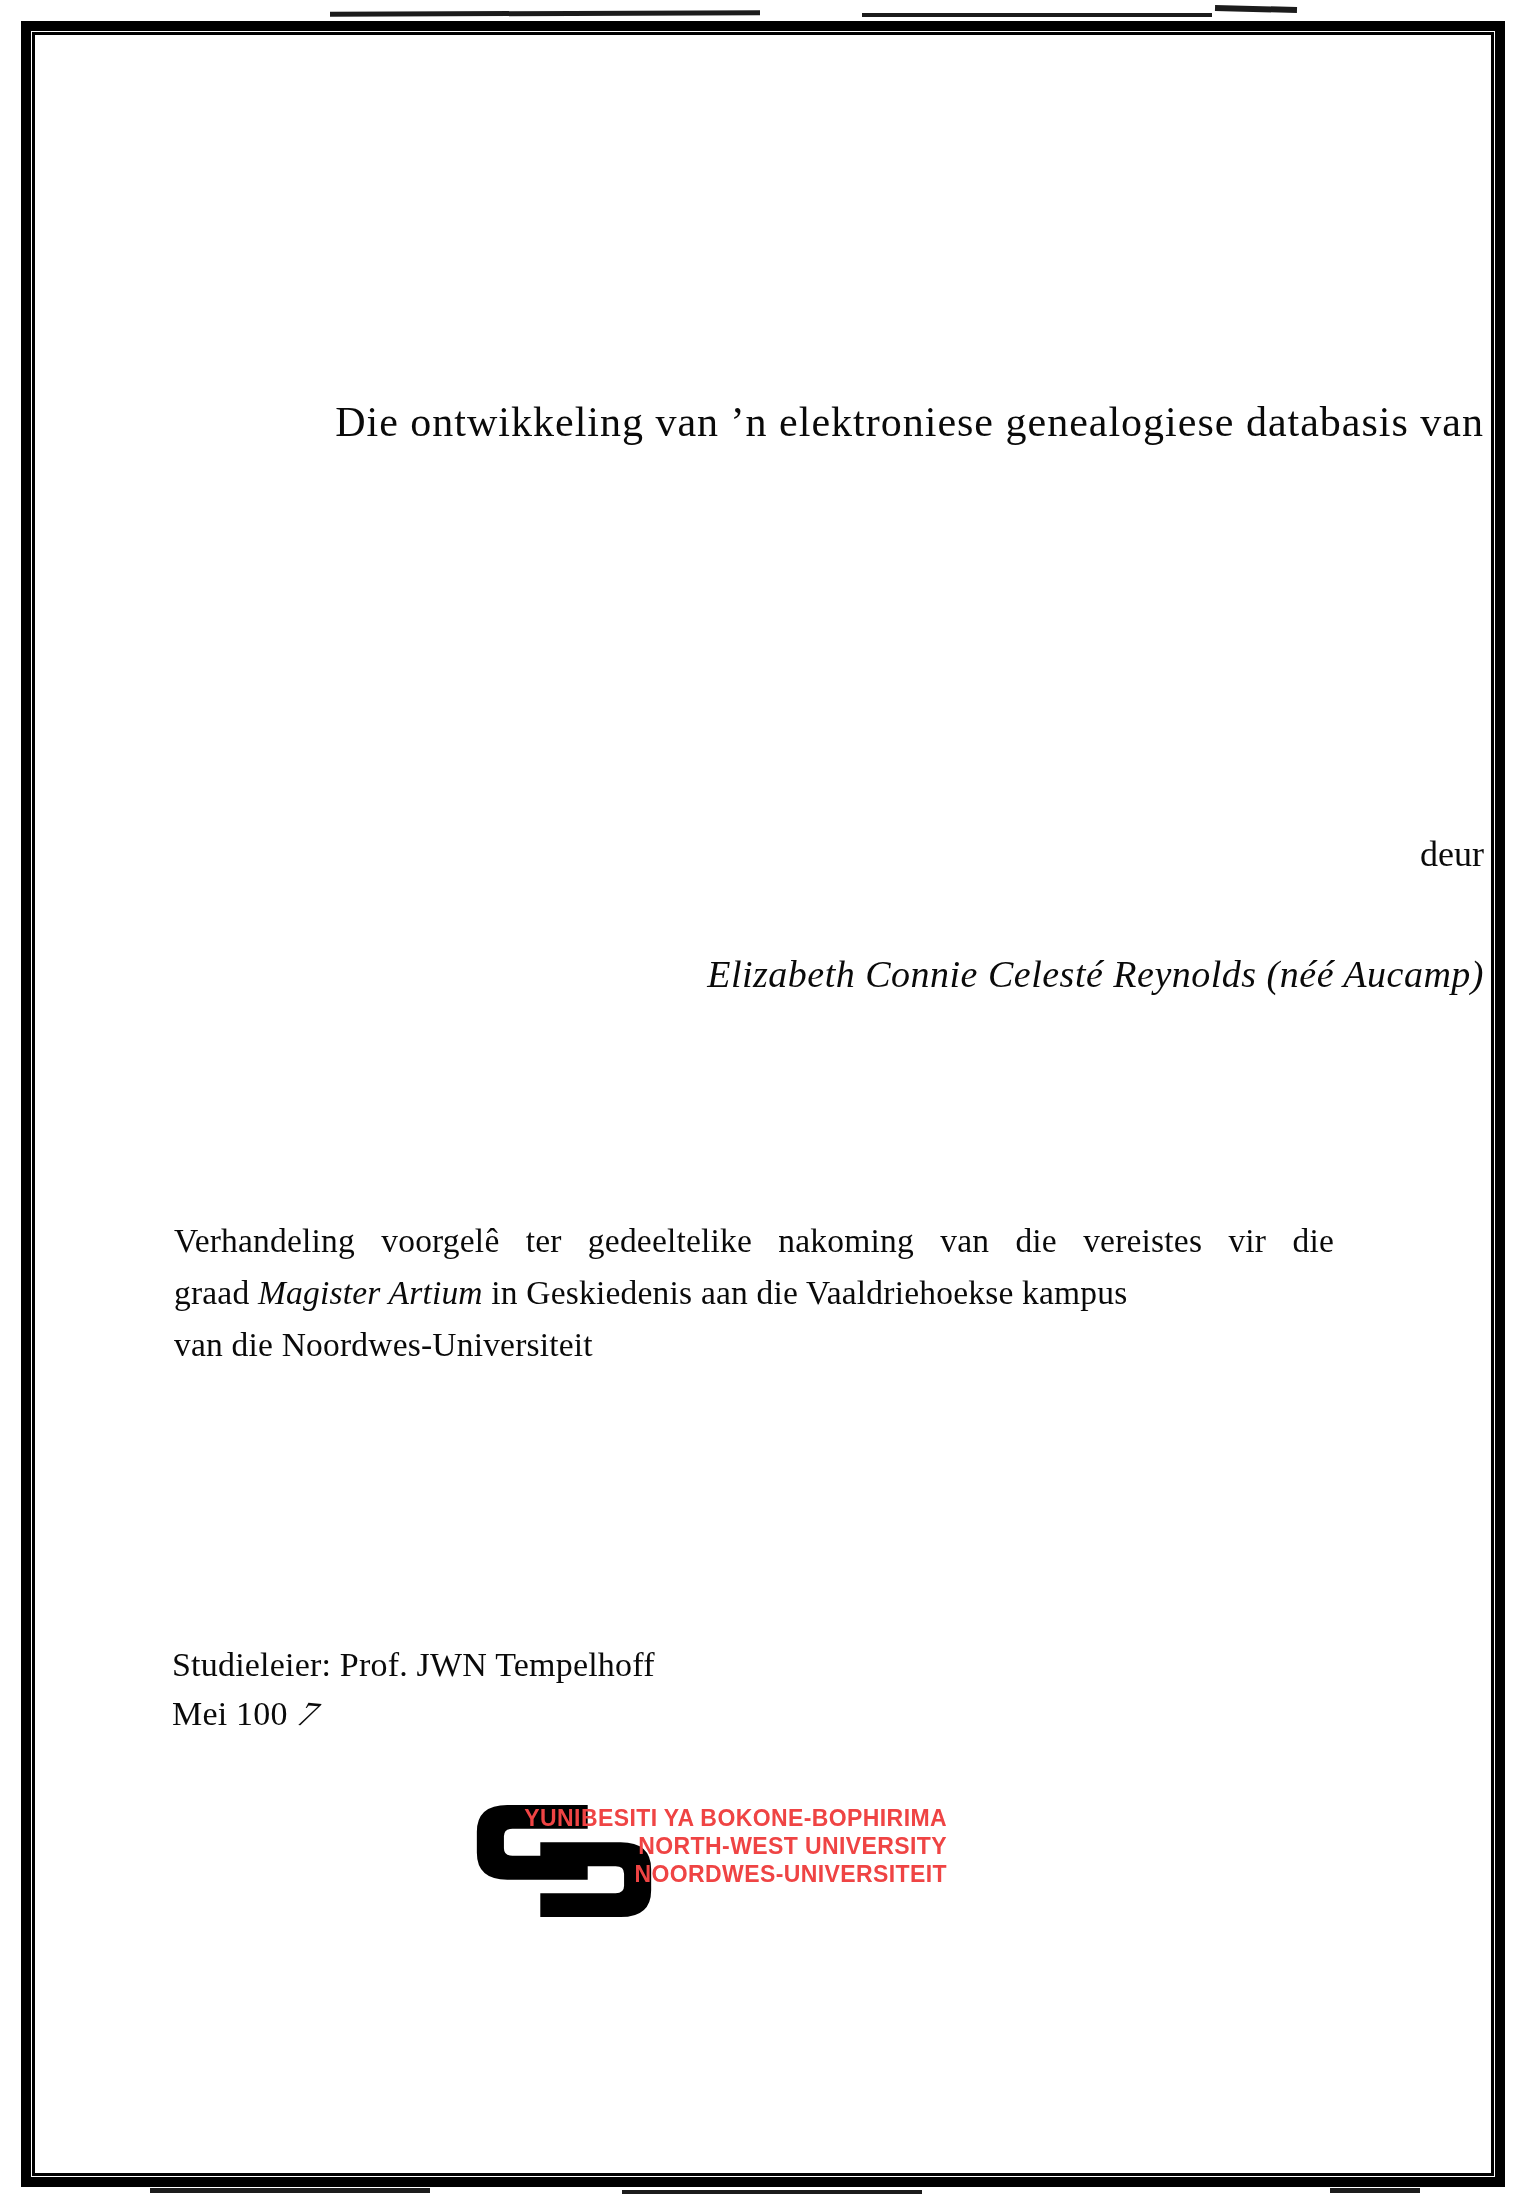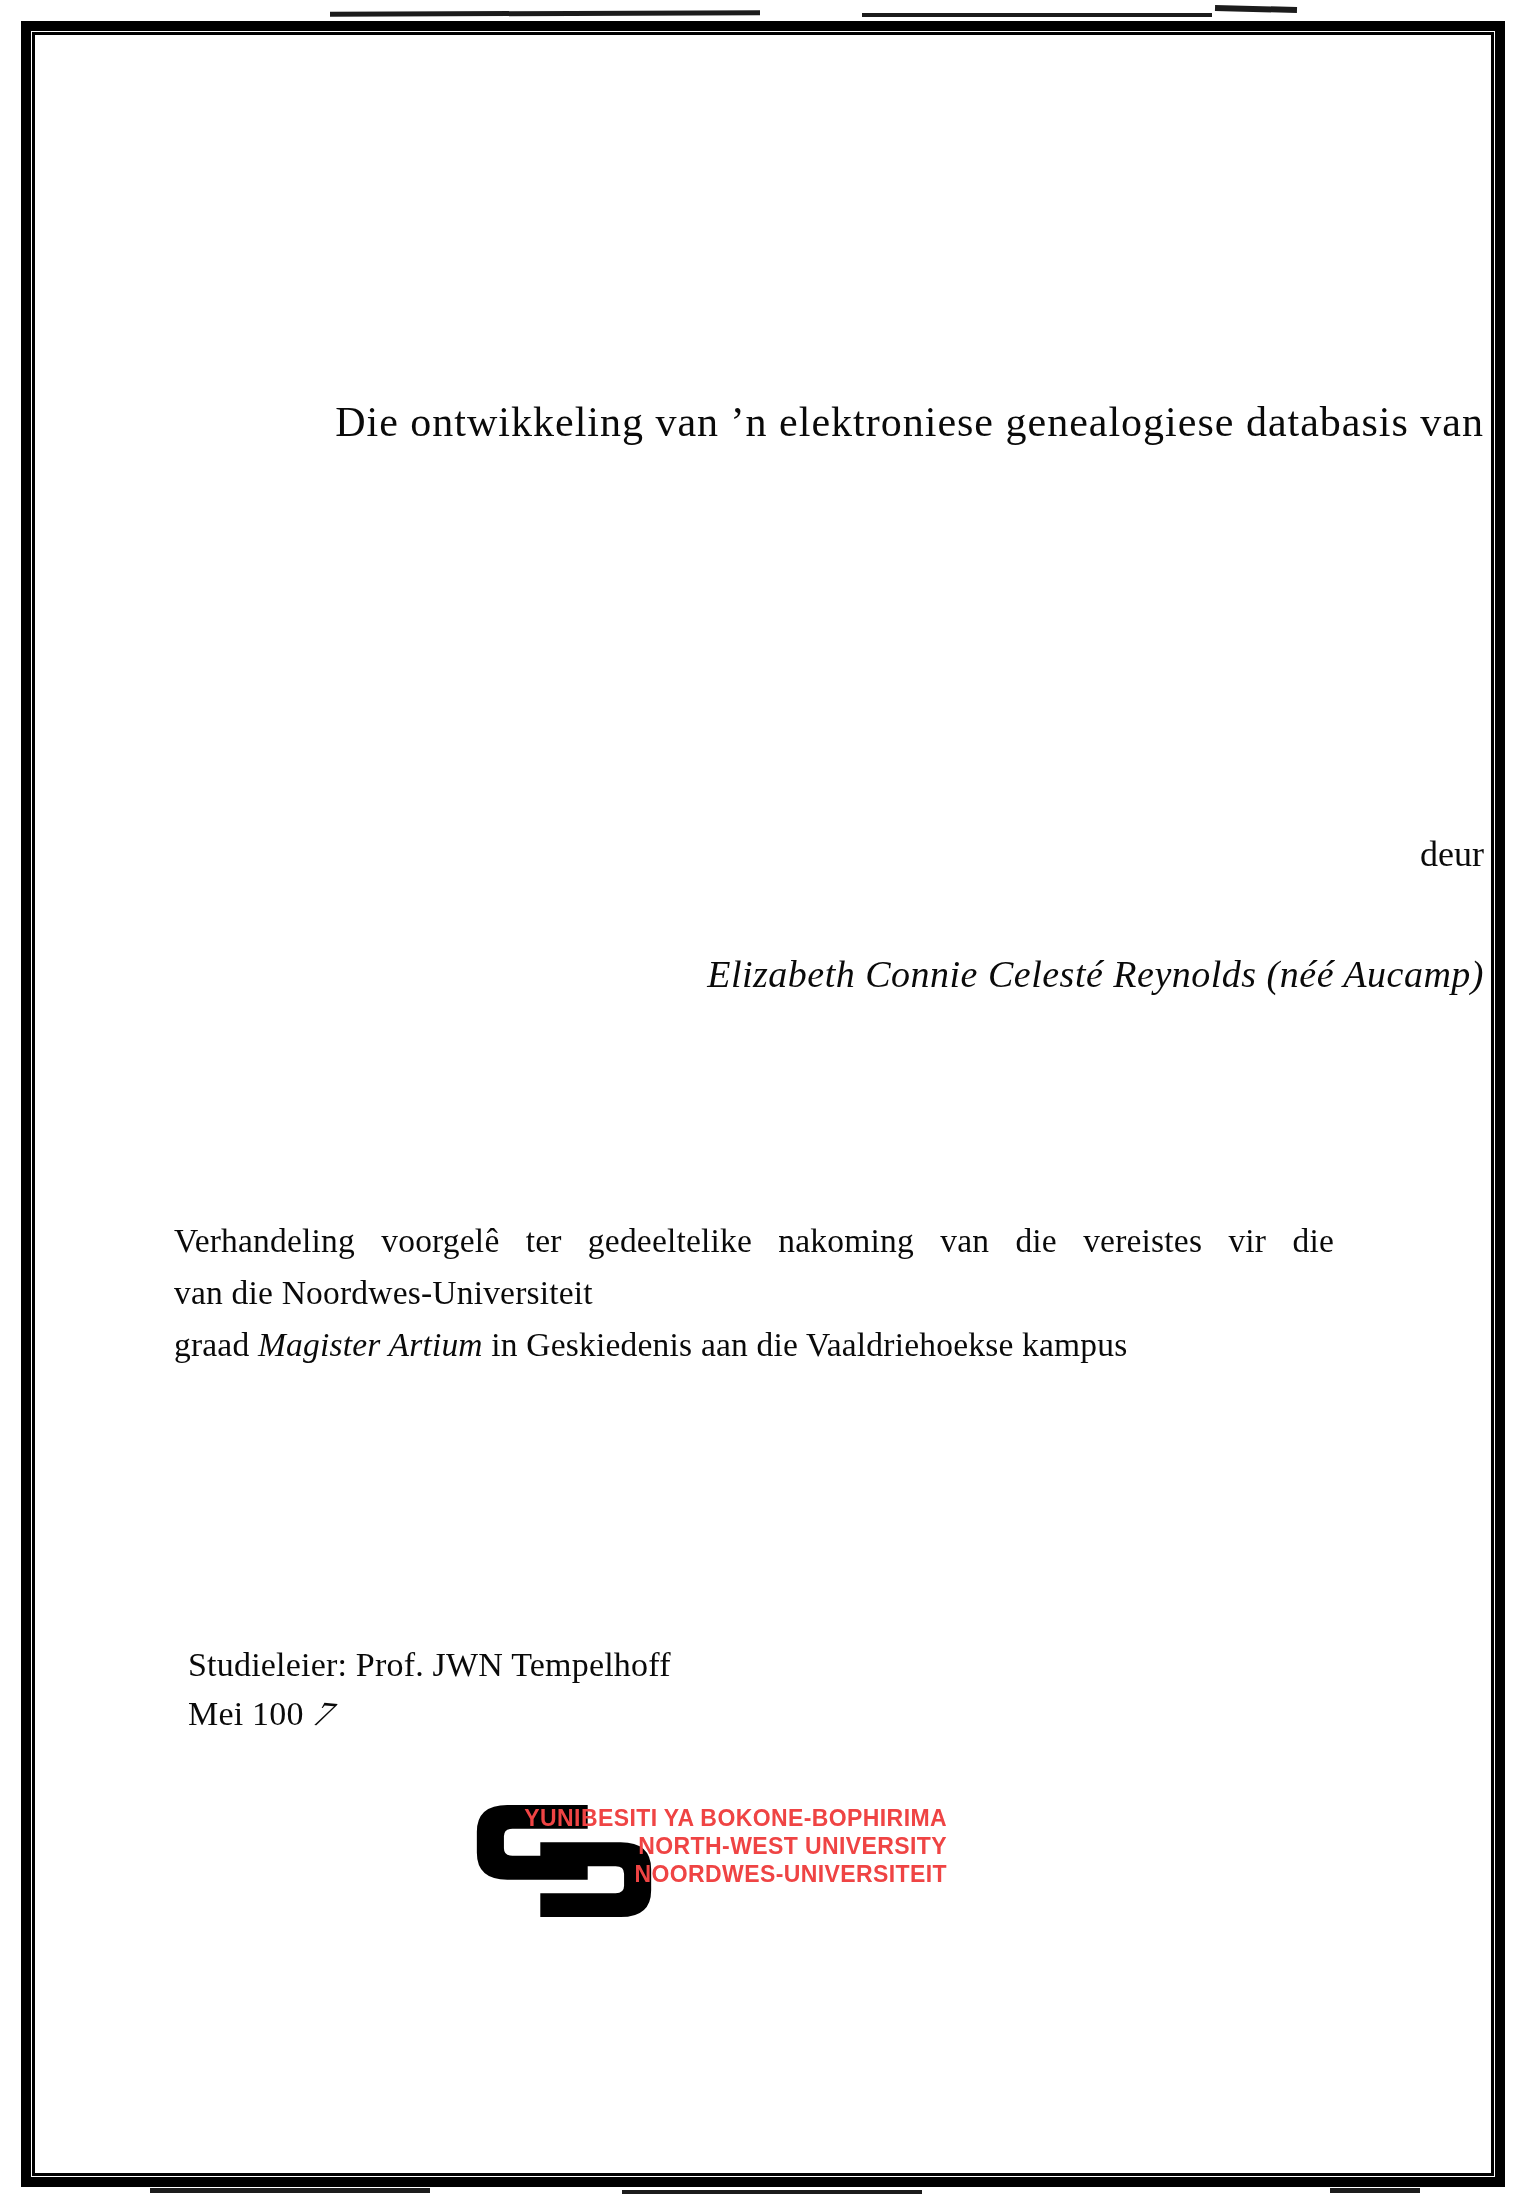--- a/index.html
+++ b/index.html
@@ -71,21 +71,21 @@
     letter-spacing: 0.2px;
   }
   .statement .just {
     text-align: justify;
     text-align-last: justify;
   }
   .statement .it { font-style: italic; }
 
   .footer-block {
     position: absolute;
-    left: 188px;
+    left: 172px;
     top: 1640px;
     font-size: 34px;
     line-height: 49px;
     letter-spacing: 0.2px;
   }
   .skew7 {
     display: inline-block;
     transform: skewX(-24deg) rotate(5deg);
     transform-origin: 20% 90%;
     margin-left: 2px;
@@ -138,22 +138,22 @@
 <div class="centered title">
   <div>Die ontwikkeling van ’n elektroniese genealogiese databasis van</div>
 </div>
 
 <div class="centered byline">deur</div>
 
 <div class="centered author">Elizabeth Connie Celesté Reynolds (néé Aucamp)</div>
 
 <div class="statement">
   <div class="just">Verhandeling voorgelê ter gedeeltelike nakoming van die vereistes vir die</div>
+  <div><span>graad </span><span class="it">Magister Artium</span><span> in Geskiedenis aan die Vaaldriehoekse kampus</span></div>
   <div>van die Noordwes-Universiteit</div>
-  <div><span>graad </span><span class="it">Magister Artium</span><span> in Geskiedenis aan die Vaaldriehoekse kampus</span></div>
 </div>
 
 <div class="footer-block">
   <div>Studieleier: Prof. JWN Tempelhoff</div>
   <div><span>Mei 100</span><span class="skew7">7</span></div>
 </div>
 
 <div class="logo">
   <div class="logo-mark">
     <svg viewBox="0 0 234 174" preserveAspectRatio="none" xmlns="http://www.w3.org/2000/svg" aria-hidden="true">

